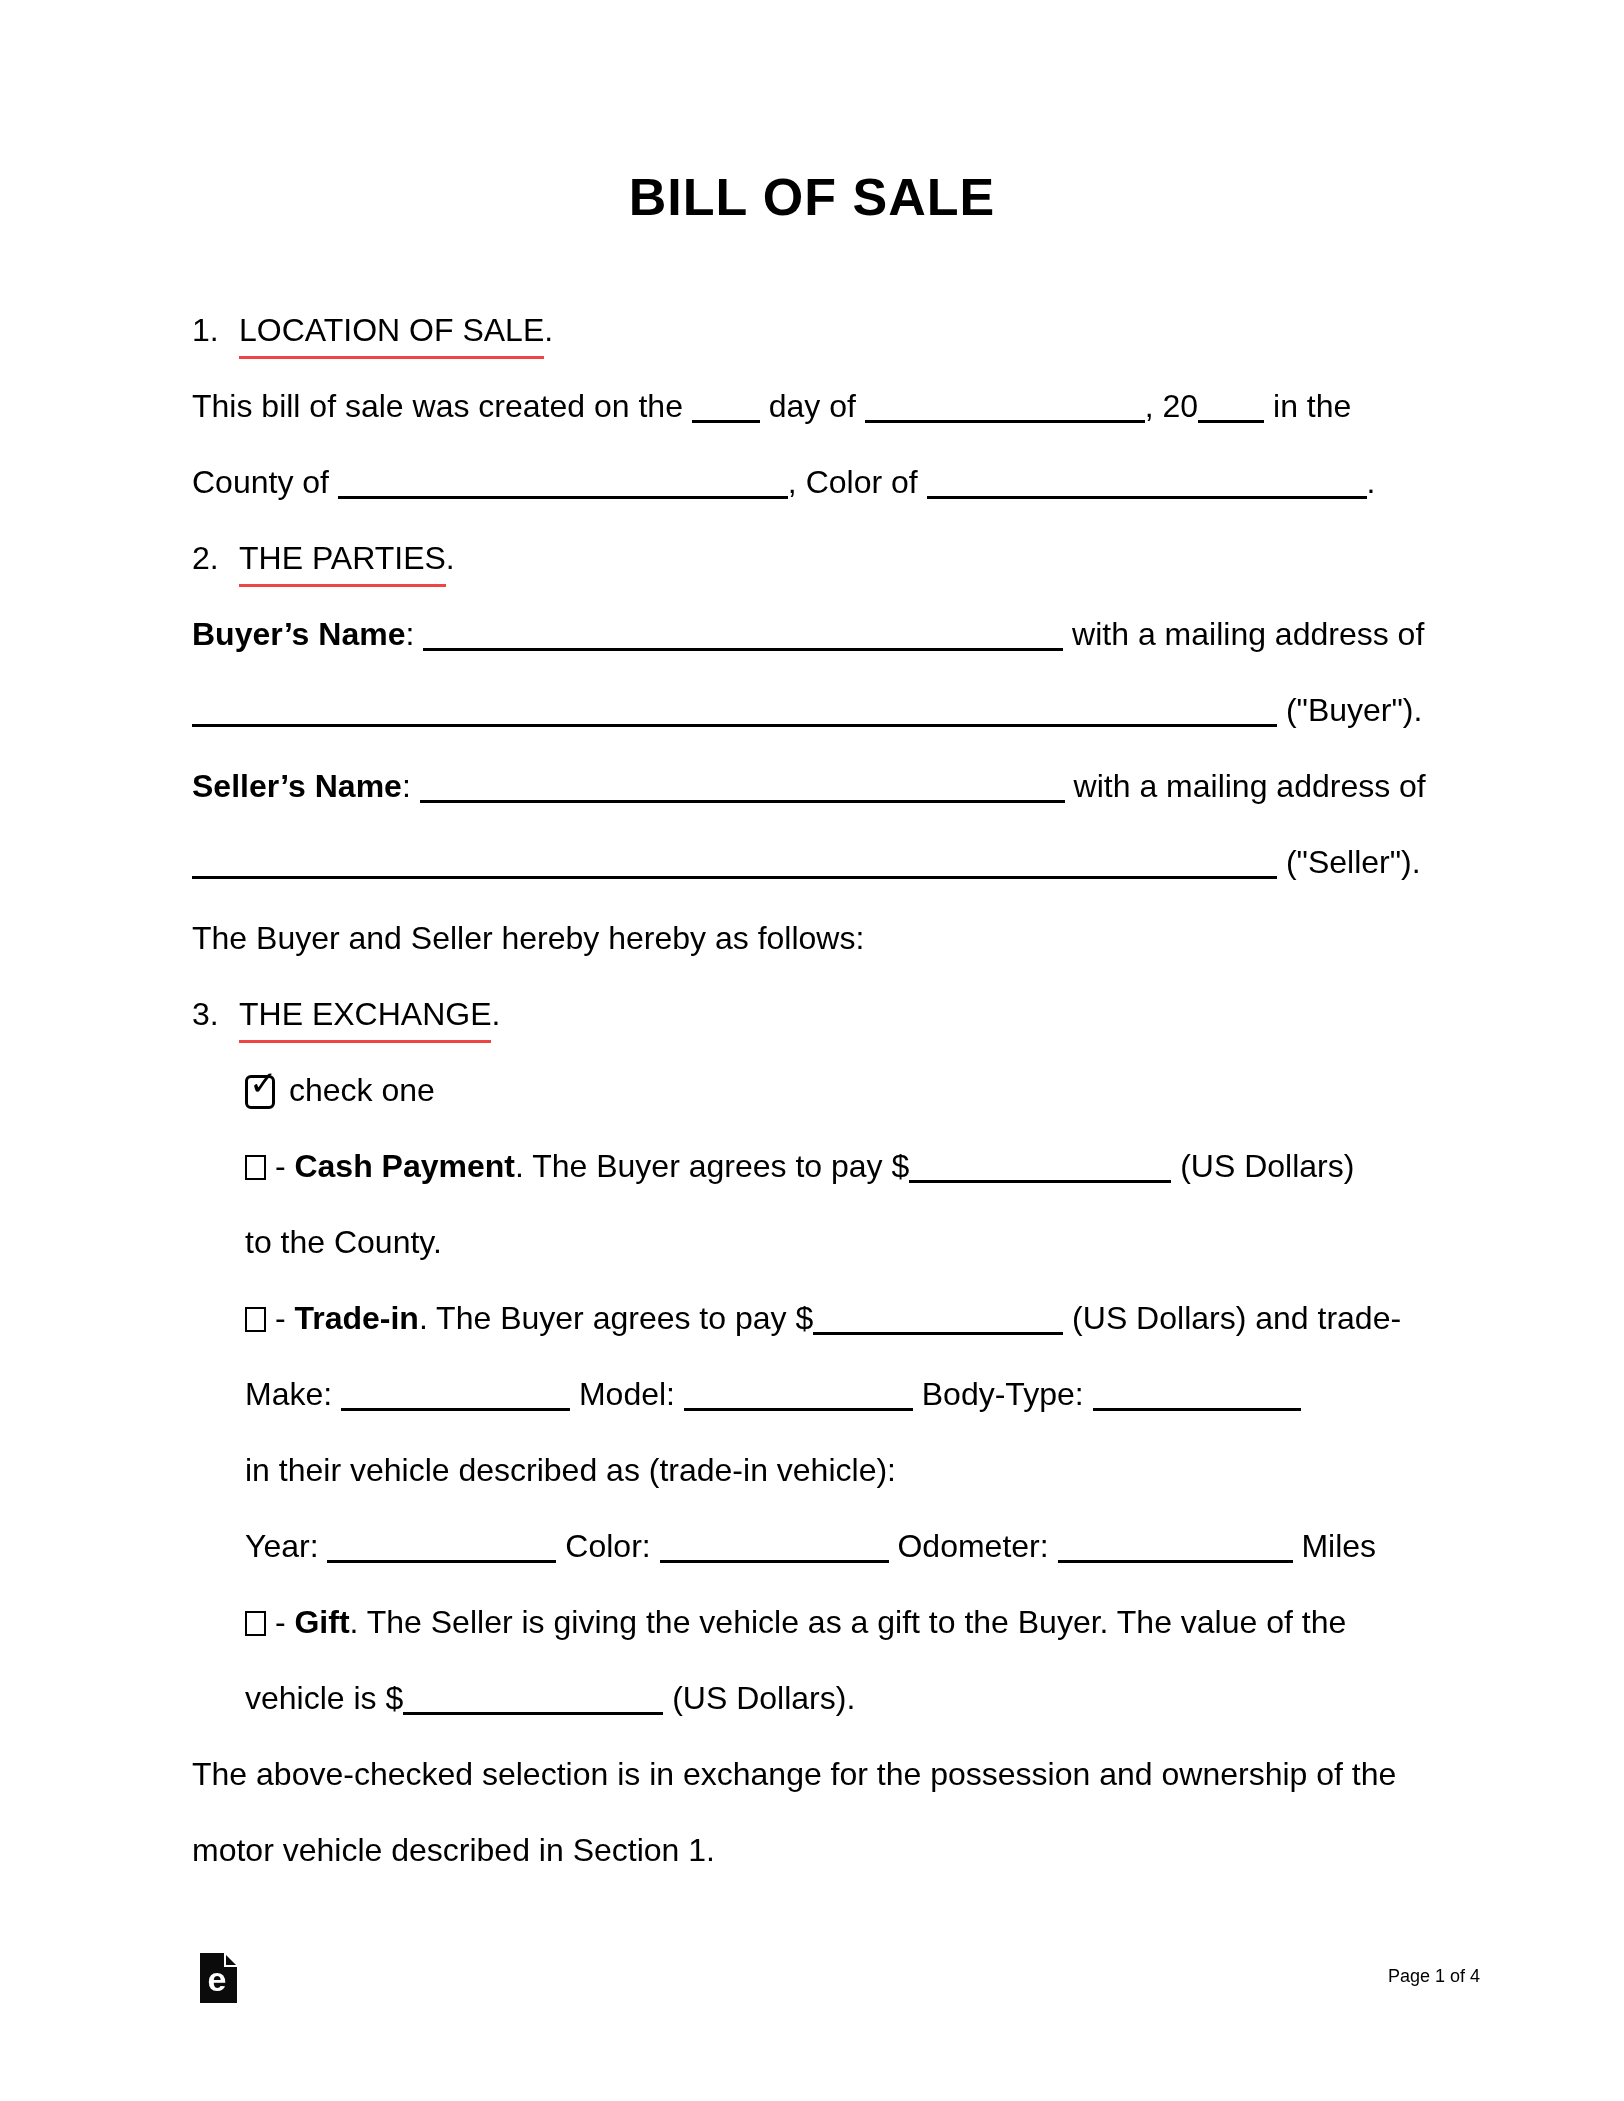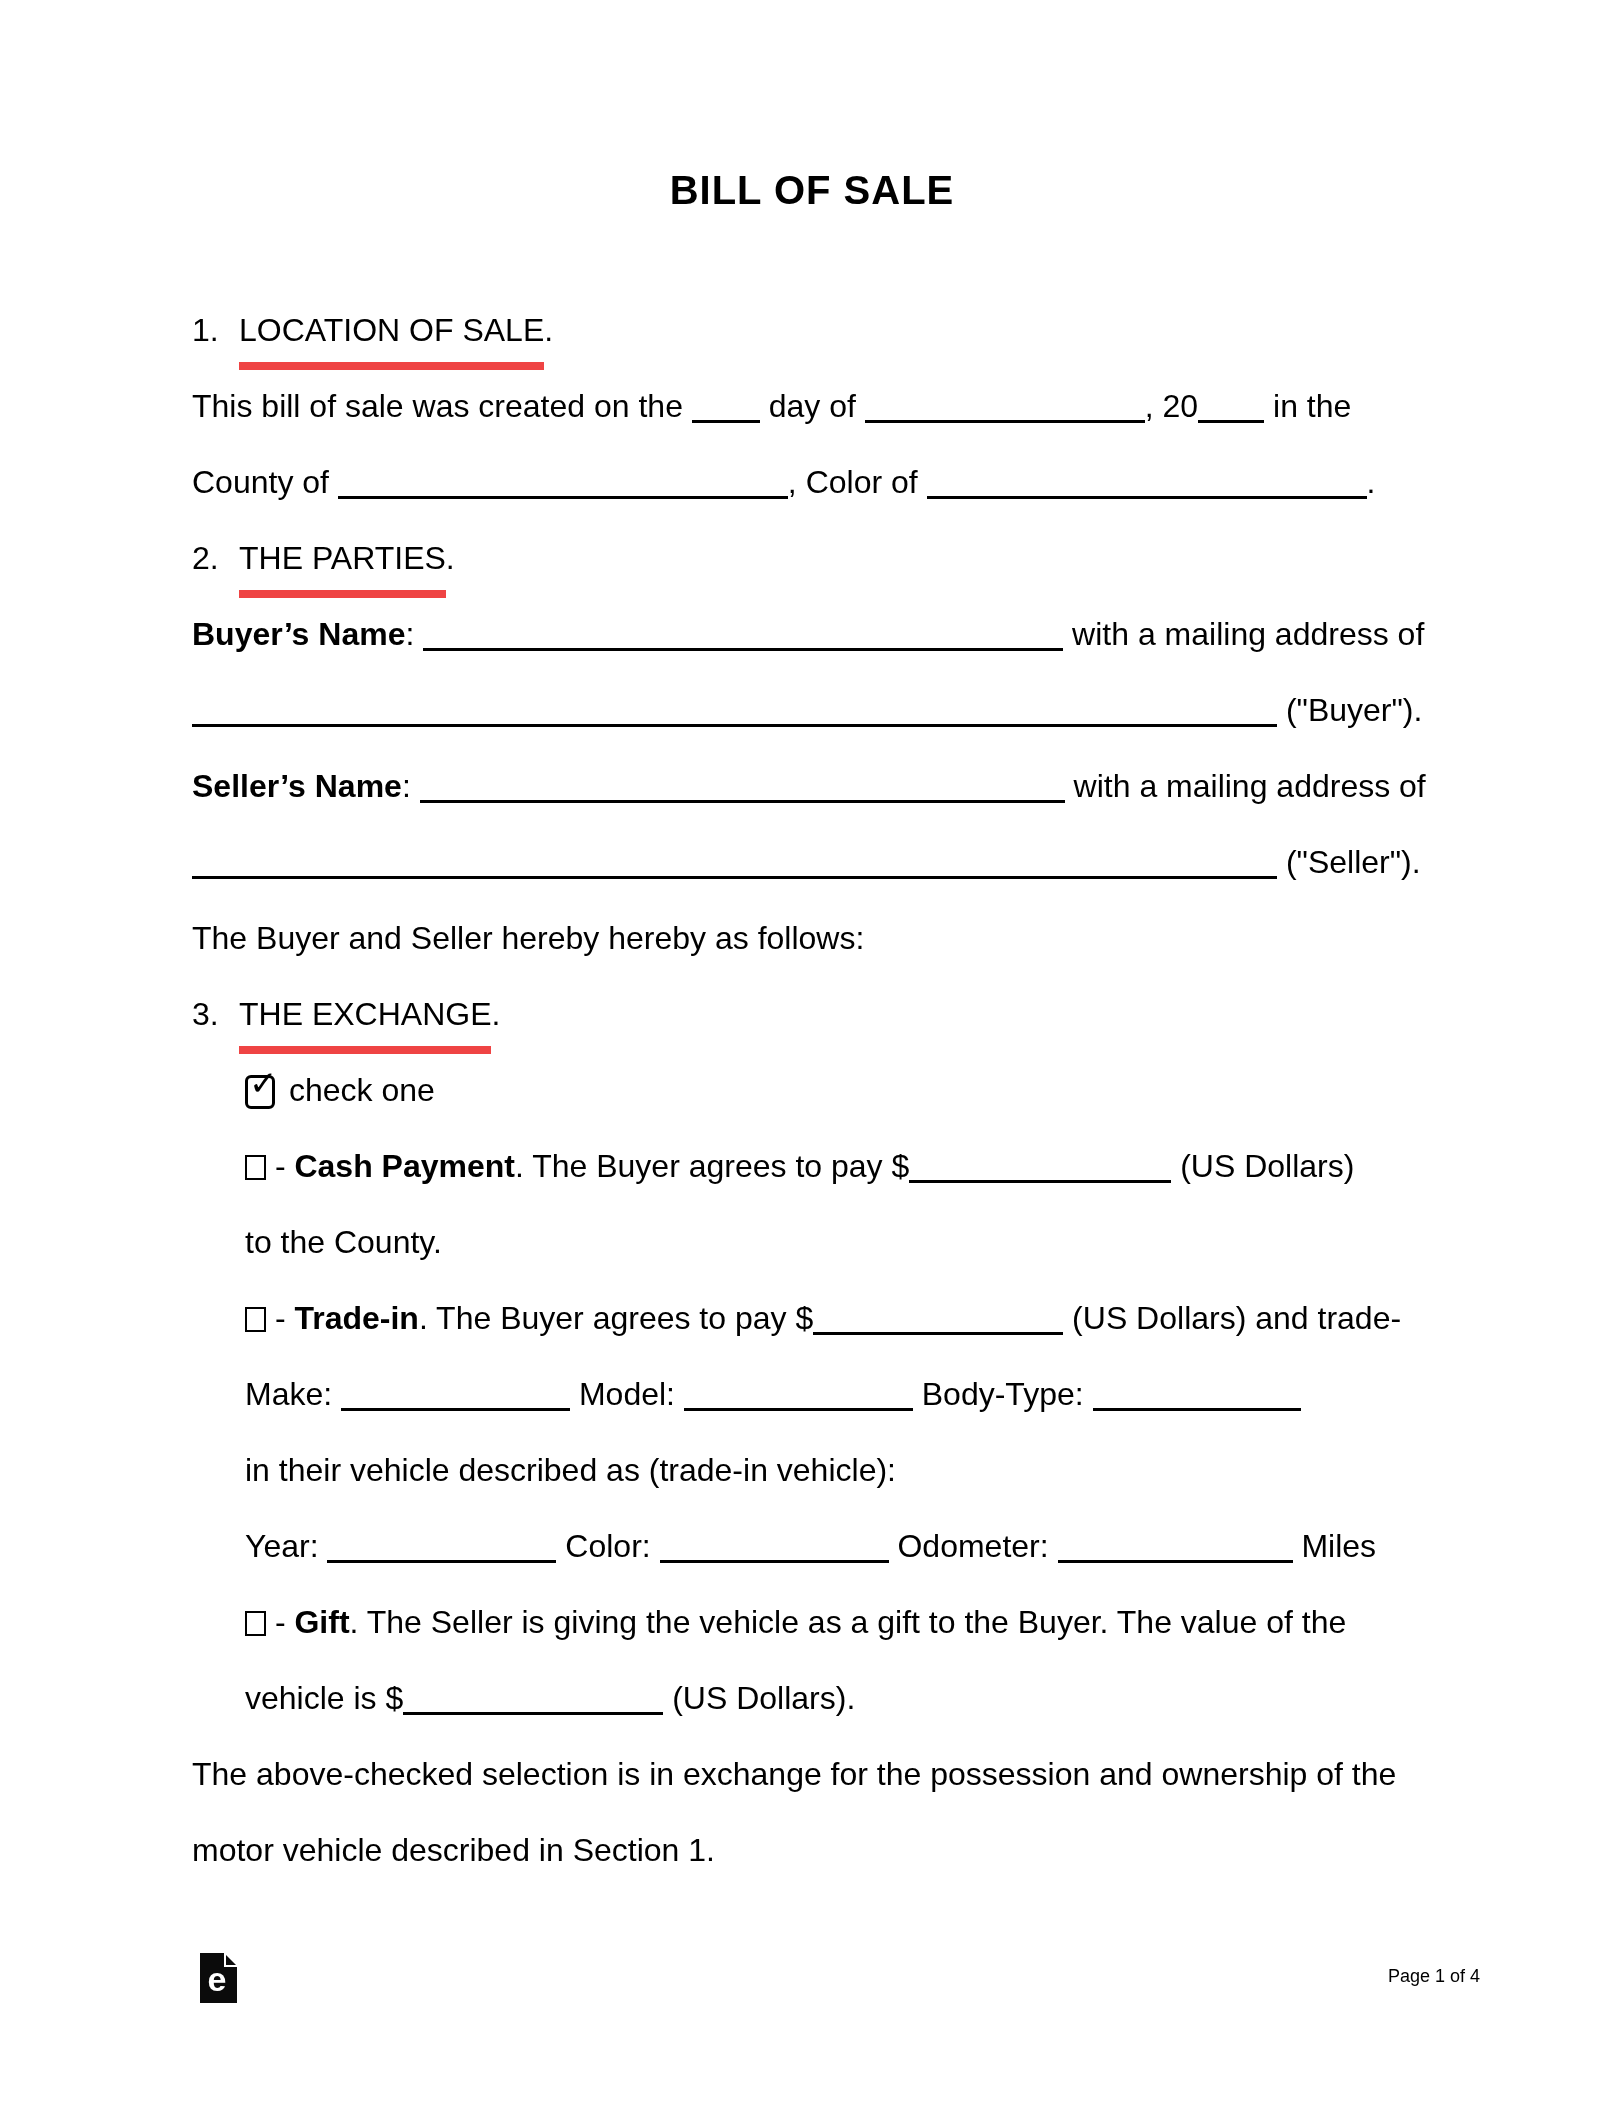--- a/index.html
+++ b/index.html
@@ -8,36 +8,36 @@
     width:1624px;height:2101px;
     background:#ffffff;
     font-family:"Liberation Sans","DejaVu Sans",sans-serif;
     color:#000;
     overflow:hidden;
     margin:0 auto;
   }
   .doc-title{
     position:absolute;top:166px;left:0;width:1624px;
     text-align:center;
-    font-size:40px;font-weight:bold;letter-spacing:1px;
+    font-size:52px;font-weight:bold;letter-spacing:1px;
     line-height:1.2;
   }
   .content{
     position:absolute;top:292px;left:192px;width:1250px;
   }
   .line{
     height:76px;line-height:76px;
     font-size:32px;
     white-space:pre;
   }
   .ind{padding-left:53px;}
   .secnum{display:inline-block;width:47px;}
   .hd{
-    border-bottom:8px solid #ef4444;
-    padding-bottom:14px;
+    border-bottom:3px solid #ef4444;
+    padding-bottom:8px;
   }
   b{font-weight:bold;}
   
   .bl{
     display:inline-block;
     height:4px;
     border-bottom:3px solid #000;
     margin-bottom:-6px;
   }
   .bl68{width:68px;}  .bl280{width:280px;} .bl66{width:66px;}

